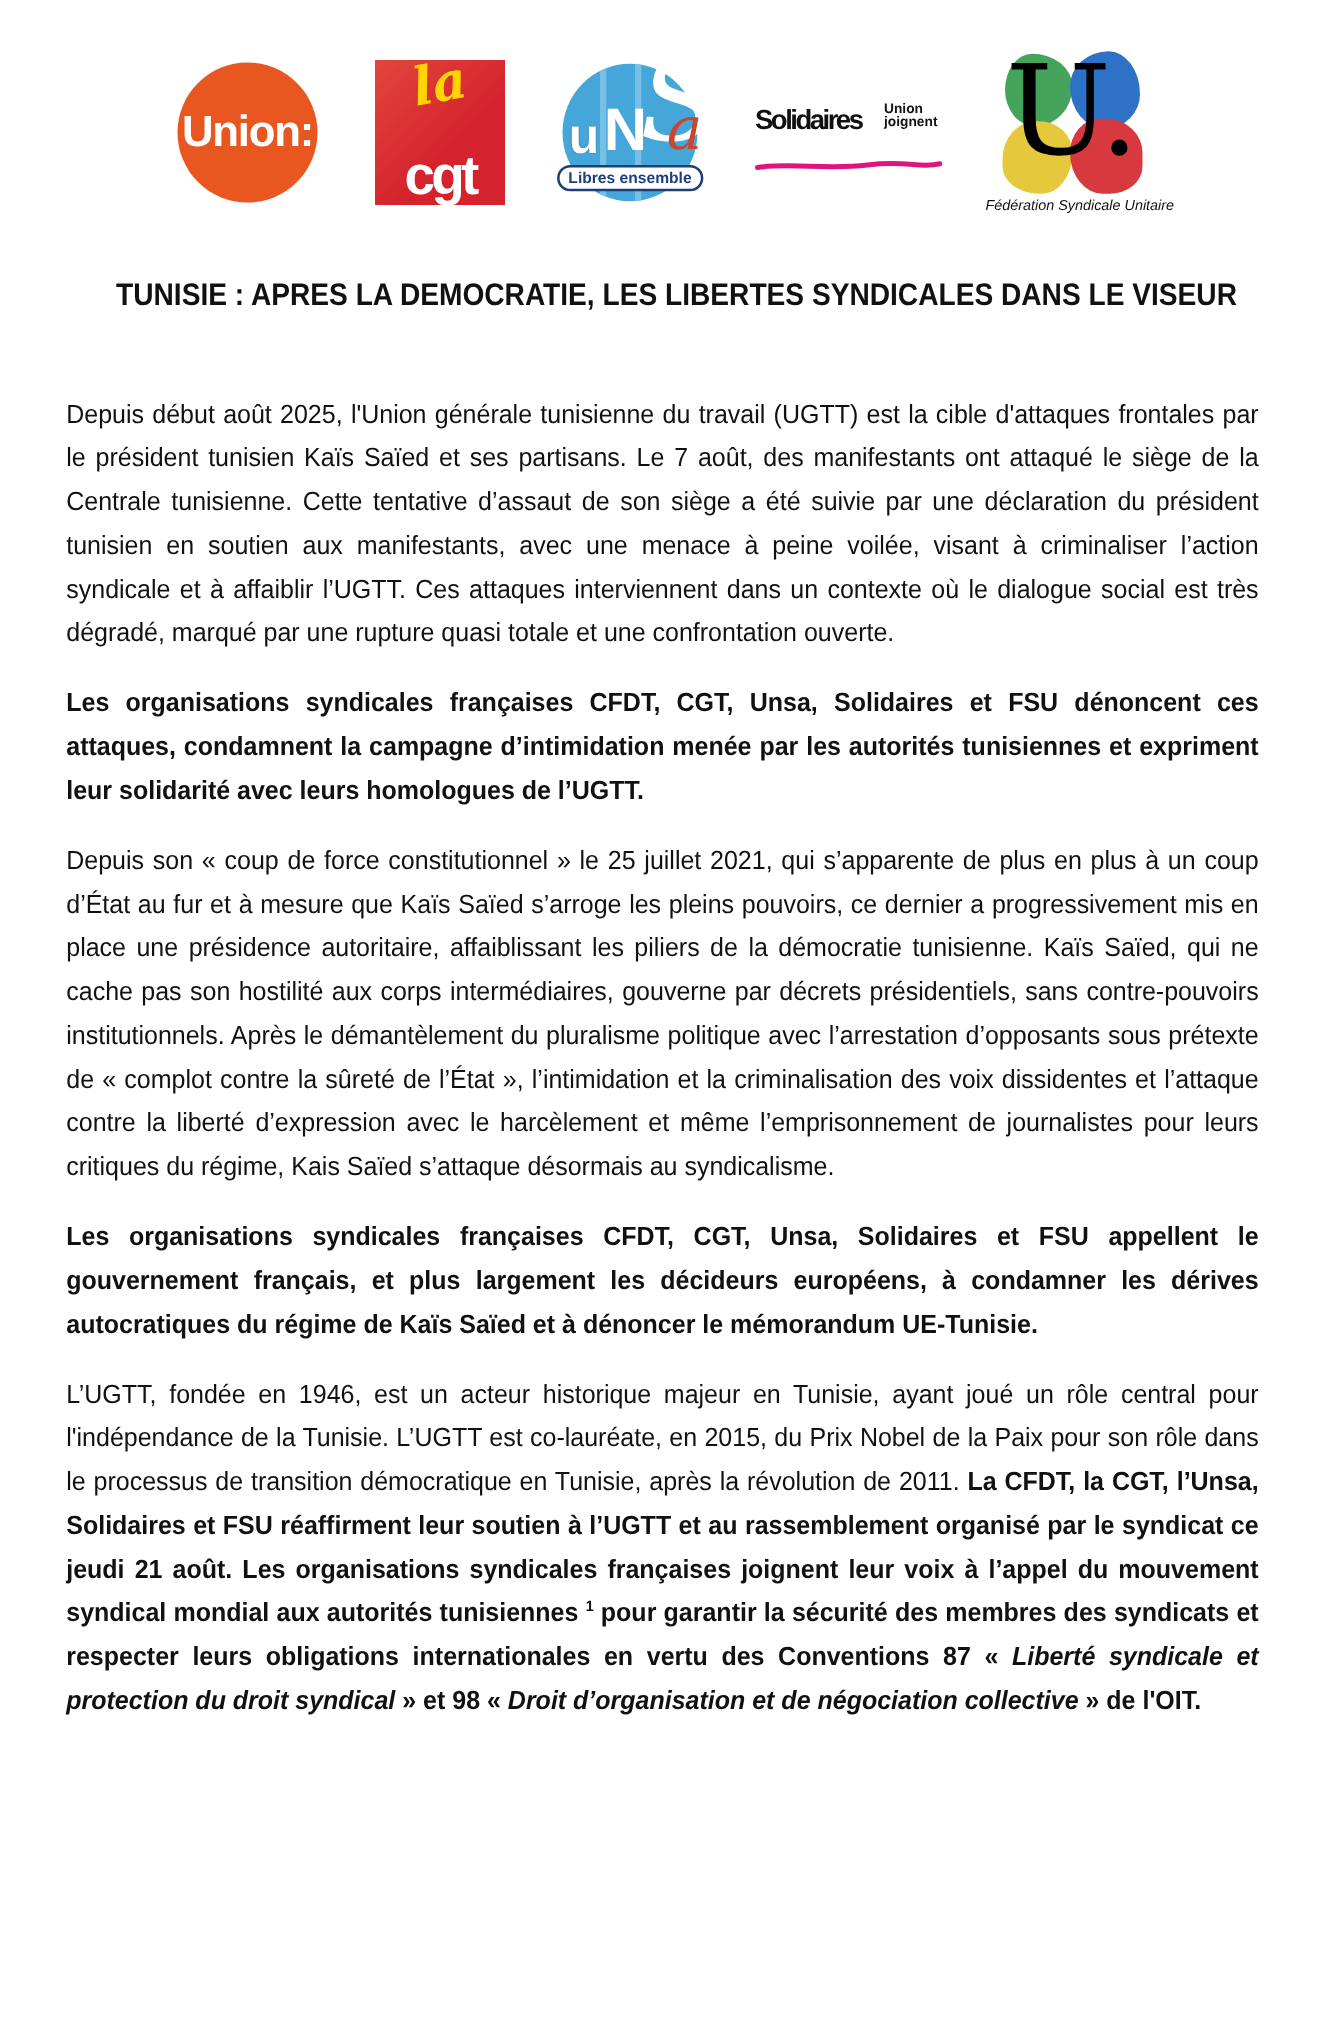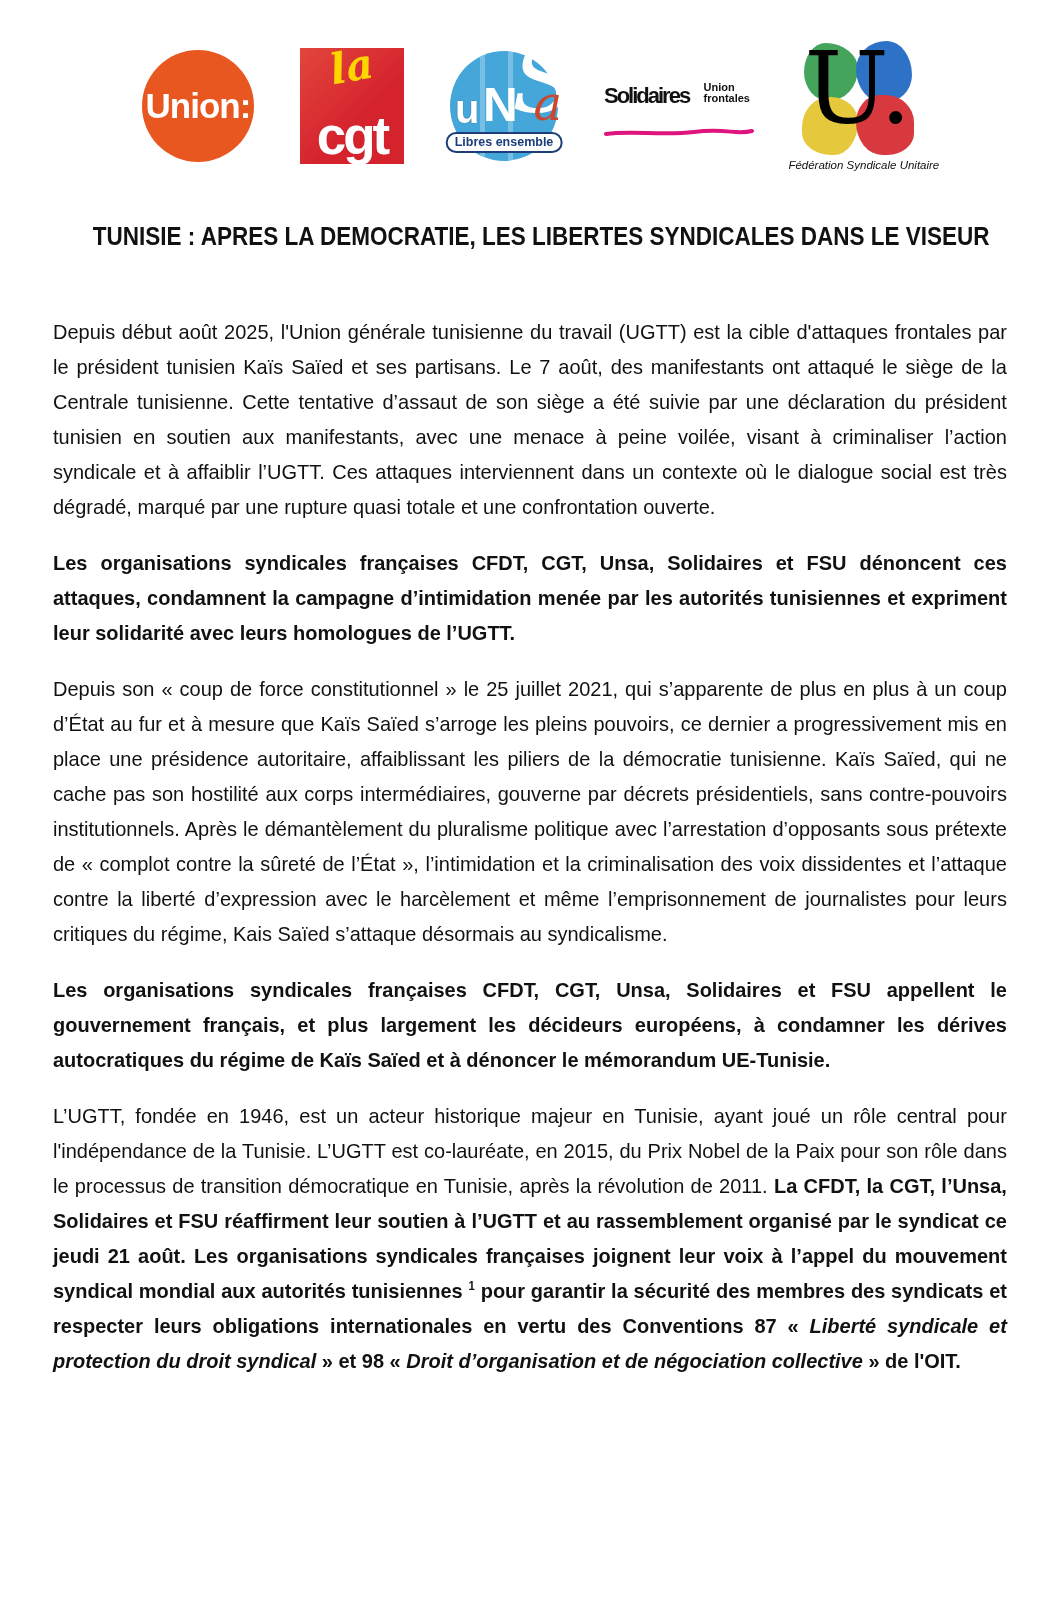--- a/index.html
+++ b/index.html
@@ -18,21 +18,21 @@
           display:flex; align-items:center; justify-content:center; flex:0 0 auto; }
   .cfdt-text { color:#fff; font-weight:bold; font-size:35px; letter-spacing:-1px; }
 
   
   .cgt { position:relative; width:104px; height:116px; flex:0 0 auto;
          background:linear-gradient(135deg, var(--cgt_red_light) 0%, var(--cgt_red) 60%); }
   .cgt-la { position:absolute; top:-2px; left:30px; font-family:"DejaVu Serif", serif;
             font-style:italic; font-weight:bold; color:var(--cgt_yellow); font-size:42px;
             transform:rotate(-10deg); line-height:1; }
   .cgt-acronym { position:absolute; bottom:0; left:0; width:100%; text-align:center;
-            color:#fff; font-weight:bold; font-size:53px; letter-spacing:-3px; line-height:1.05; }
+            color:#fff; font-weight:bold; font-size:44px; letter-spacing:-3px; line-height:1.05; }
 
   
   .unsa { position:relative; width:108px; height:110px; flex:0 0 auto; }
   .unsa-circle { position:absolute; inset:0; border-radius:50%; background:var(--unsa_blue); overflow:hidden; }
   .unsa-stripe { position:absolute; top:0; bottom:0; width:5px; background:var(--unsa_blue_light); opacity:.8; }
   .unsa-stripe.s1 { left:30px; } .unsa-stripe.s2 { left:58px; }
   .unsa-letter { position:absolute; color:#fff; font-weight:bold; z-index:2; line-height:1; }
   .unsa-u { left:5px;  top:38px; font-size:40px; text-shadow:0 0 1px var(--unsa_navy); }
   .unsa-n { left:33px; top:30px; font-size:48px; }
   .unsa-s { left:62px; top:-16px; font-size:92px; font-family:"DejaVu Serif", serif; font-style:italic; font-weight:normal; }
@@ -105,21 +105,21 @@
       <span class="unsa-letter unsa-u">u</span>
       <span class="unsa-letter unsa-n">N</span>
       <span class="unsa-letter unsa-s">S</span>
       <span class="unsa-letter unsa-a">a</span>
       <span class="unsa-banner">Libres ensemble</span>
     </div>
 
     <div class="solidaires">
       <span class="sol-tag">
         <span>Union</span><br>
-        <span>frontales</span>
+        <span>joignent</span>
       </span>
       <span class="sol-name">Solidaires</span>
       <svg class="sol-underline" width="150" height="10" viewBox="0 0 150 10">
         <path d="M2 6 C 28 2, 58 8, 90 4 S 132 7, 148 3" fill="none" stroke="#E0147F" stroke-width="4" stroke-linecap="round"></path>
       </svg>
     </div>
 
     <div class="fsu">
       <div class="fsu-blob fsu-green"></div>
       <div class="fsu-blob fsu-blue"></div>

